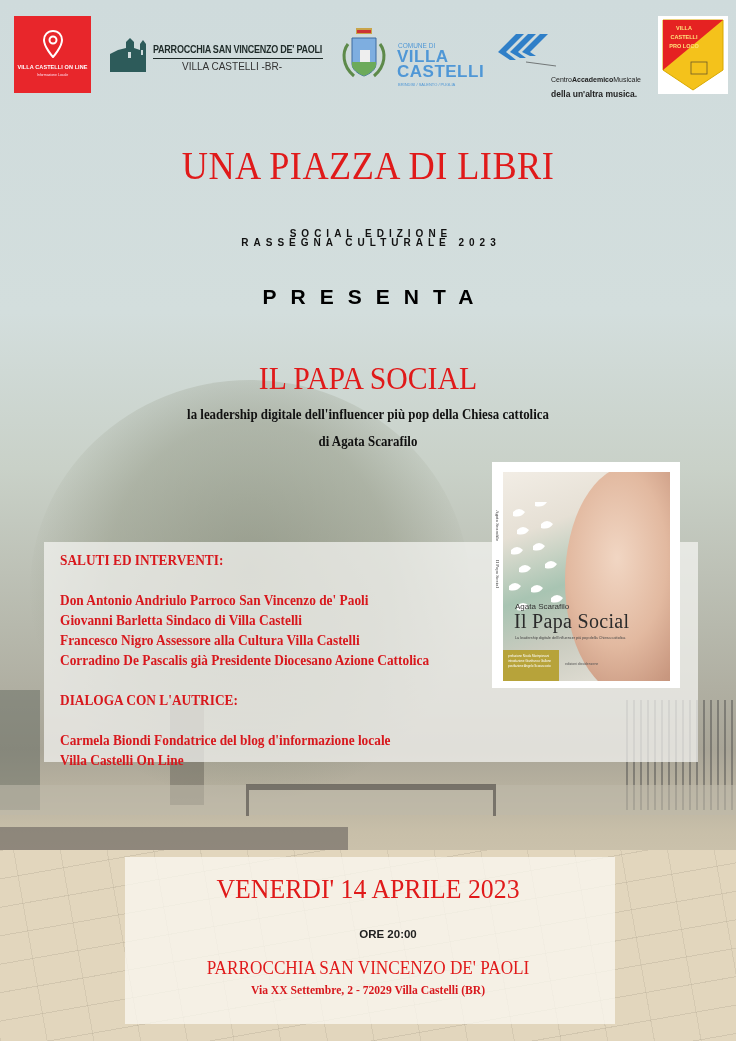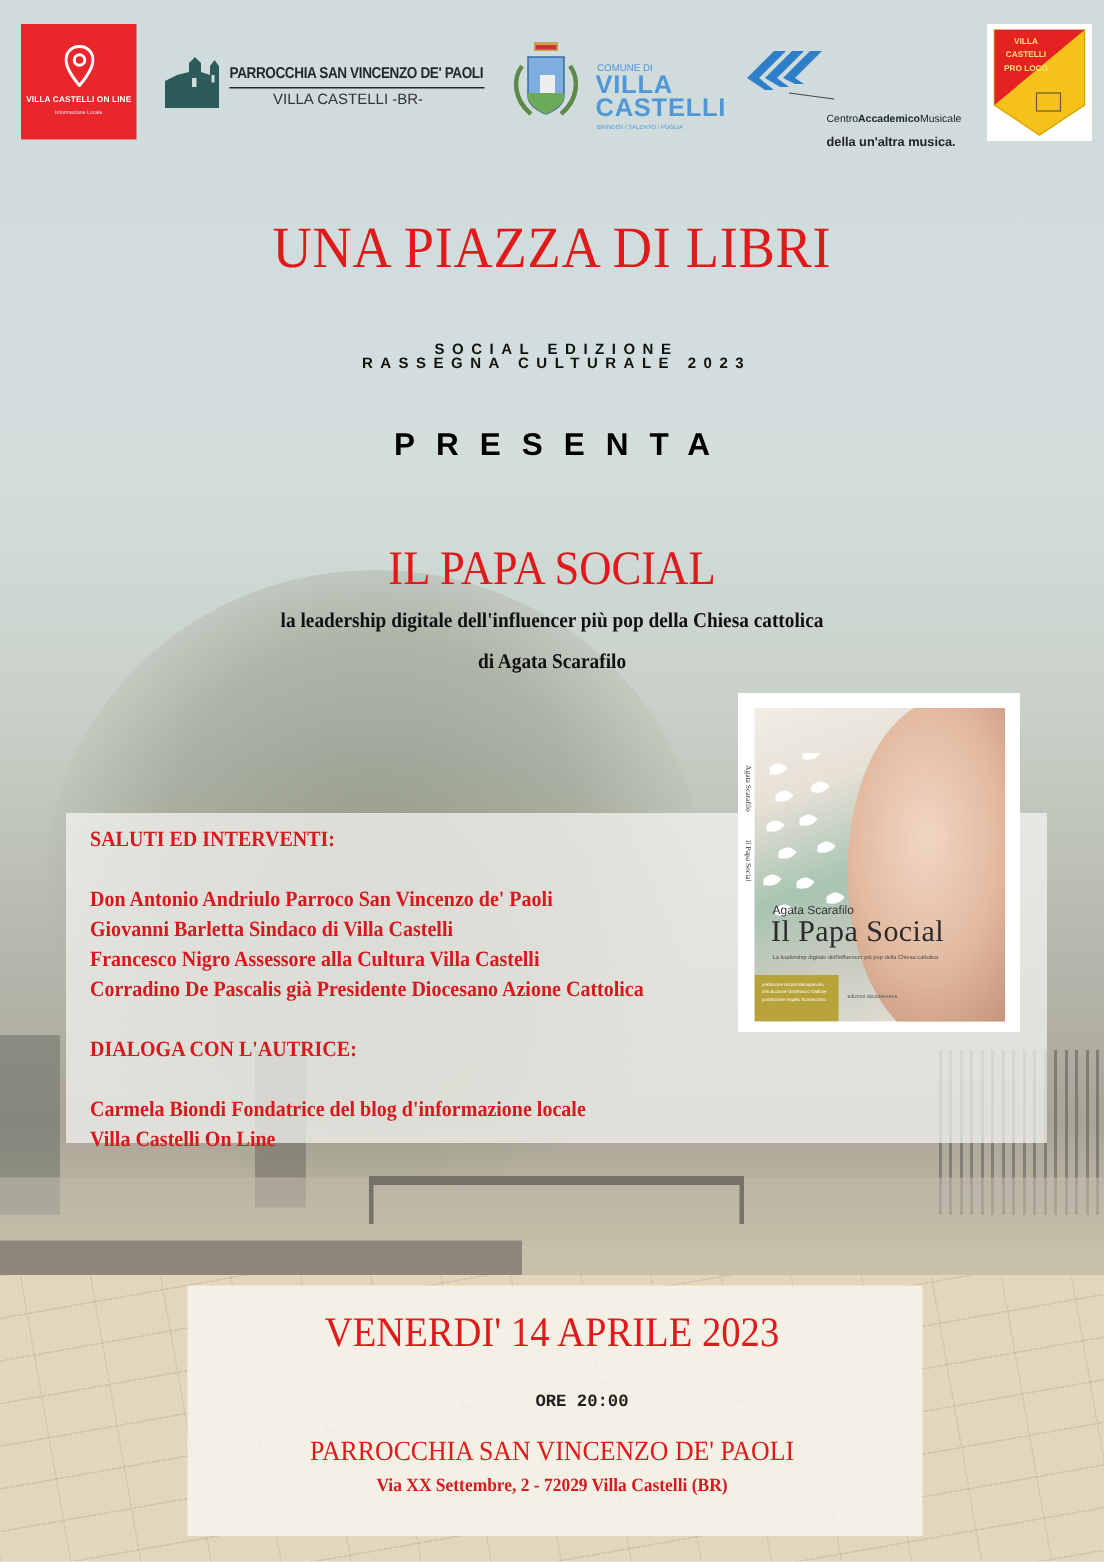--- a/index.html
+++ b/index.html
@@ -84,21 +84,21 @@
   .cover .c-sub { position: absolute; left: 12px; top: 164px; font-family: "Liberation Sans", sans-serif; font-size: 3.8px; color: #444; white-space: nowrap; }
   .cover .c-box { position: absolute; left: 0; top: 178px; width: 56px; height: 31px; background: #b7a33a; }
   .cover .c-box span { display: block; font-family: "Liberation Sans", sans-serif; font-size: 3px; color: #fff; padding-left: 5px; line-height: 5px; }
   .cover .c-box span:first-child { padding-top: 4px; }
   .cover .c-pub { position: absolute; left: 62px; top: 190px; font-family: "Liberation Sans", sans-serif; font-size: 3.5px; color: #555; }
   .spine-outer { position: absolute; left: 494px; top: 470px; width: 10px; height: 212px; }
   .spine-outer span { position: absolute; left: 1px; font-family: "Liberation Serif", serif; font-size: 5px; color: #333; writing-mode: vertical-rl; white-space: nowrap; }
 
   .event-panel { position: absolute; left: 125px; top: 857px; width: 490px; height: 167px; background: rgba(250,247,240,0.78); }
   .event-date { top: 873px; font-size: 28px; color: #e01a1a; transform: scaleX(0.92); }
-  .event-time { top: 928px; font-family: Liberation Mono, monospace; font-weight: 900; font-size: 11.5px; color: #222; padding-left: 40px; }
+  .event-time { top: 928px; font-family: Liberation Sans, sans-serif; font-weight: 900; font-size: 11.5px; color: #222; padding-left: 40px; }
   .event-place { top: 958px; font-size: 18.5px; color: #e01a1a; transform: scaleX(0.93); }
   .event-addr { top: 983px; font-weight: bold; font-size: 12.5px; color: #d8181d; transform: scaleX(0.93); }
 </style>
 </head>
 <body>
 
 <div class="scene">
   <div class="tree"></div>
   <div class="trunk"></div>
   <div class="horizon-left"></div>

